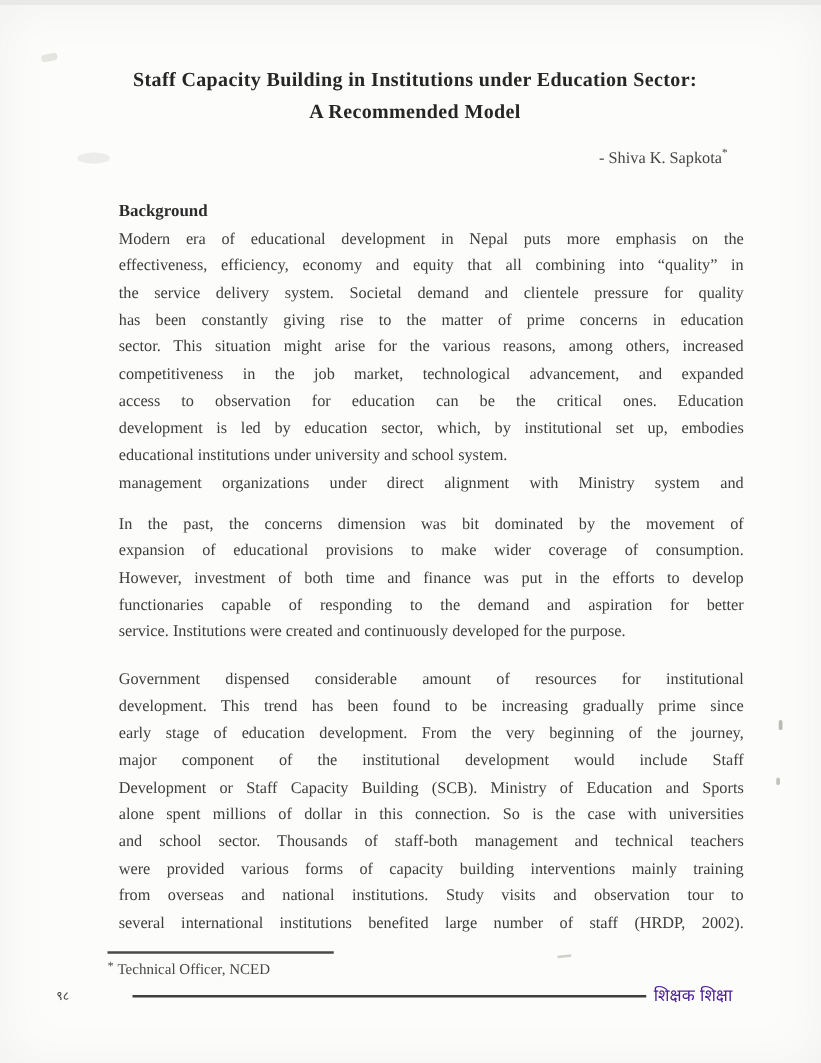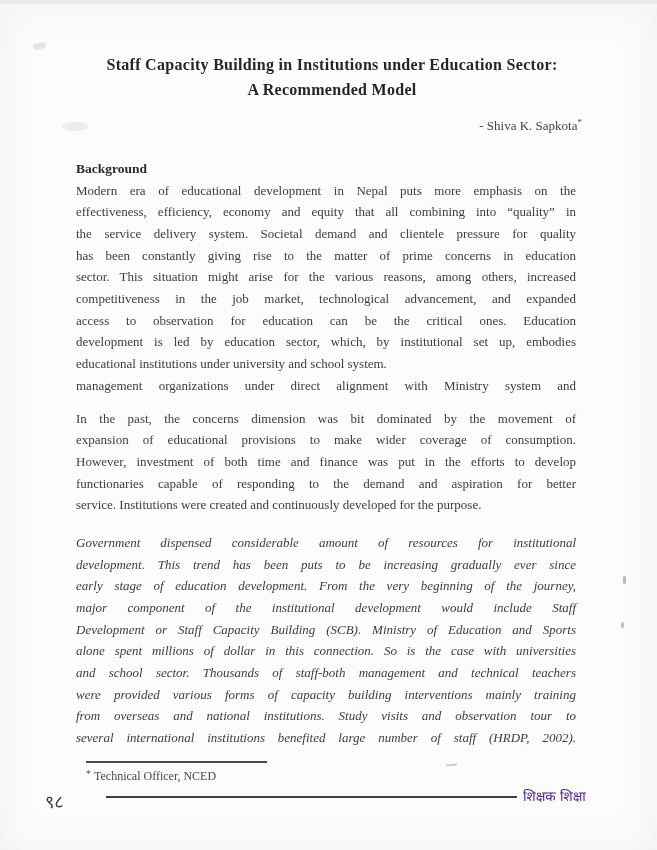--- a/index.html
+++ b/index.html
@@ -29,32 +29,32 @@
   .author-line {
     position: absolute;
     top: 113px; left: 86px; width: 496px;
     text-align: right;
     font-size: 13px;
     color: #454545;
   }
   .author-line sup { font-size: 9px; vertical-align: super; }
   .content {
     position: absolute;
-    top: 154px; left: 76px; width: 500px;
+    top: 154px; left: 95px; width: 500px;
     font-size: 13px;
     line-height: 21.65px;
   }
   .section-heading {
     font-weight: bold;
     color: #2b2b2b;
     font-size: 13.5px;
   }
   .paragraph { margin: 0; }
   .paragraph.gap-sm { margin-top: 11.5px; }
-  .paragraph.gap-md { margin-top: 16px; font-style: italic; }
+  .paragraph.gap-md { margin-top: 16px; }
   .line {
     text-align: justify;
     text-align-last: justify;
     white-space: normal;
     color: #3d3d3d;
   }
   .line.last { text-align-last: left; }
   .justify-last-line .line.last { text-align-last: justify; }
   .footnote-rule {
     position: absolute;
@@ -68,21 +68,21 @@
     color: #474747;
   }
   .footnote .marker { font-size: 10px; vertical-align: 3px; margin-right: 3px; }
   .page-footer {
     position: absolute;
     top: 782px; left: 0; width: 657px; height: 24px;
   }
   .page-number {
     position: absolute;
     left: 45px; top: 3px;
-    font-size: 18px;
+    font-size: 10px;
     color: #3a3a3a;
     font-family: "DejaVu Sans", "Liberation Sans", sans-serif;
   }
   .footer-rule {
     position: absolute;
     left: 106px; top: 10px; width: 411px; height: 1.8px;
     background: #3f3f3f;
   }
   .journal-title {
     position: absolute;
@@ -130,21 +130,21 @@
     <div class="paragraph gap-sm">
         <div class="line">In the past, the concerns dimension was bit dominated by the movement of</div>
         <div class="line">expansion of educational provisions to make wider coverage of consumption.</div>
         <div class="line">However, investment of both time and finance was put in the efforts to develop</div>
         <div class="line">functionaries capable of responding to the demand and aspiration for better</div>
         <div class="line last">service. Institutions were created and continuously developed for the purpose.</div>
       </div>
 
     <div class="paragraph gap-md justify-last-line">
         <div class="line">Government dispensed considerable amount of resources for institutional</div>
-        <div class="line">development. This trend has been puts to be increasing gradually ever since</div>
+        <div class="line">development. This trend has been found to be increasing gradually prime since</div>
         <div class="line">early stage of education development. From the very beginning of the journey,</div>
         <div class="line">major component of the institutional development would include Staff</div>
         <div class="line">Development or Staff Capacity Building (SCB). Ministry of Education and Sports</div>
         <div class="line">alone spent millions of dollar in this connection. So is the case with universities</div>
         <div class="line">and school sector. Thousands of staff-both management and technical teachers</div>
         <div class="line">were provided various forms of capacity building interventions mainly training</div>
         <div class="line">from overseas and national institutions. Study visits and observation tour to</div>
         <div class="line last">several international institutions benefited large number of staff (HRDP, 2002).</div>
       </div>
   </div>

